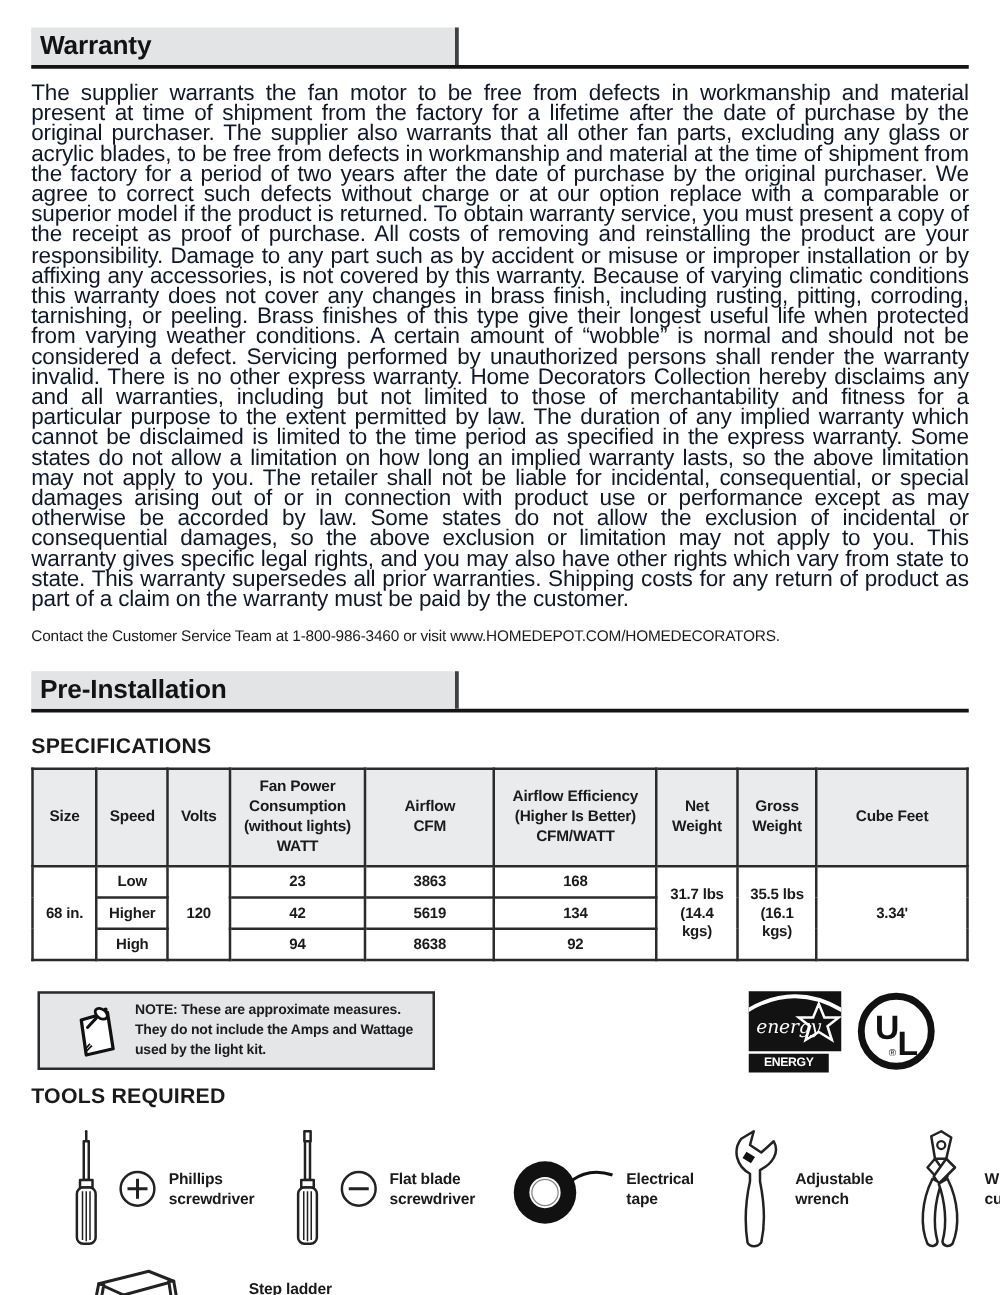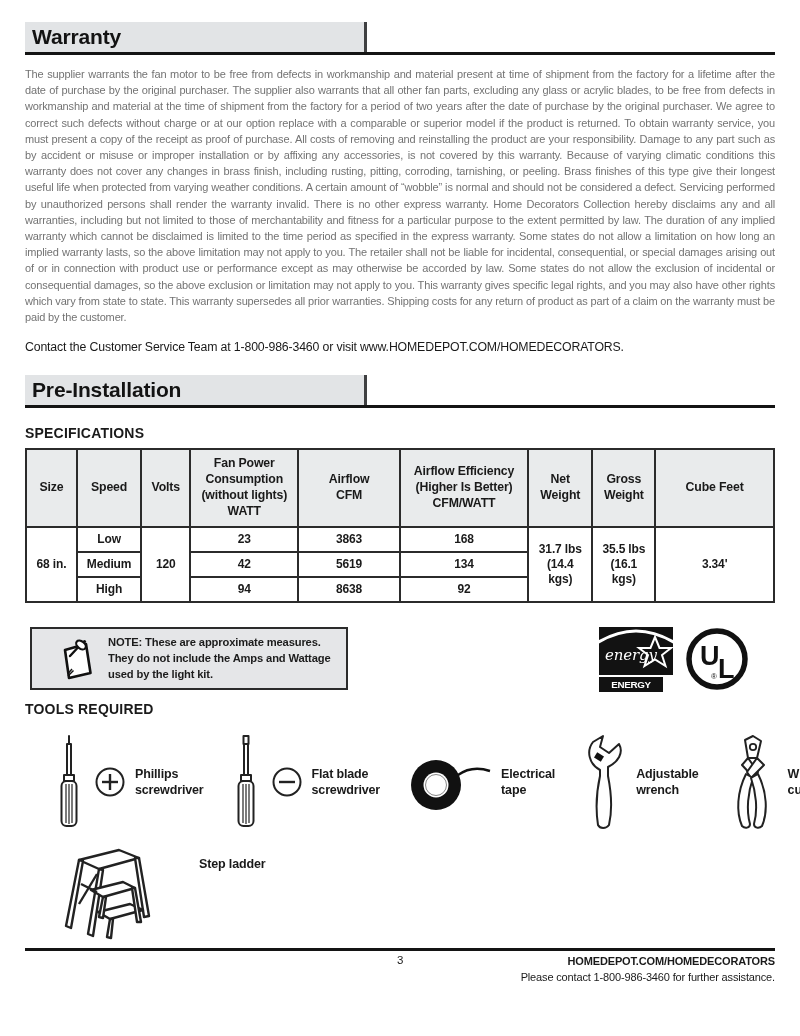--- a/index.html
+++ b/index.html
@@ -20,29 +20,29 @@
     background:#e2e4e6;
     border-right:3px solid #3f4042;
     display:flex; align-items:center;
     padding-left:7px;
   }
   .section-header .bar h1 { font-size:21px; font-weight:bold; color:#131313; }
 
   
   .warranty-body {
     margin-top:11px;
-    font-size:11px; line-height:16.2px;
+    font-size:18px; line-height:16.2px;
     text-align:justify;
-    color:#737373;
+    color:#0f172a;
   }
   .contact-line { margin-top:14px; font-size:12.3px; line-height:16px; }
 
   .preinstall-header { margin-top:20px; }
 
-  .sub-heading { margin-top:17px; font-size:14px; font-weight:bold; letter-spacing:0.2px; }
+  .sub-heading { margin-top:17px; font-size:17px; font-weight:bold; letter-spacing:0.2px; }
 
   
   table.spec-table {
     margin-top:7px; width:100%;
     border-collapse:collapse;
     border:2px solid #2b2b2b;
   }
   .spec-table th, .spec-table td {
     border:2px solid #2b2b2b;
     text-align:center; vertical-align:middle;
@@ -153,21 +153,21 @@
       <td>23</td>
       <td>3863</td>
       <td>168</td>
       <td rowspan="3">31.7 lbs
 (14.4 kgs)</td>
       <td rowspan="3">35.5 lbs
 (16.1 kgs)</td>
       <td rowspan="3">3.34'</td>
     </tr>
     <tr>
-      <td>Medium</td>
+      <td>Higher</td>
       <td>42</td>
       <td>5619</td>
       <td>134</td>
     </tr>
     <tr>
       <td>High</td>
       <td>94</td>
       <td>8638</td>
       <td>92</td>
     </tr>

